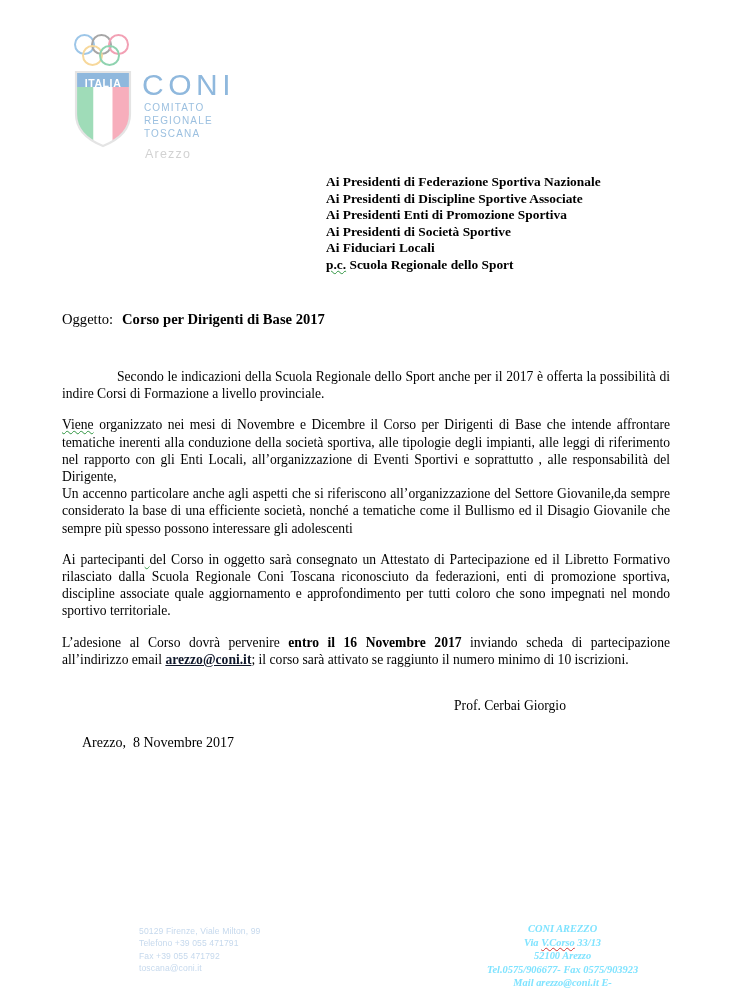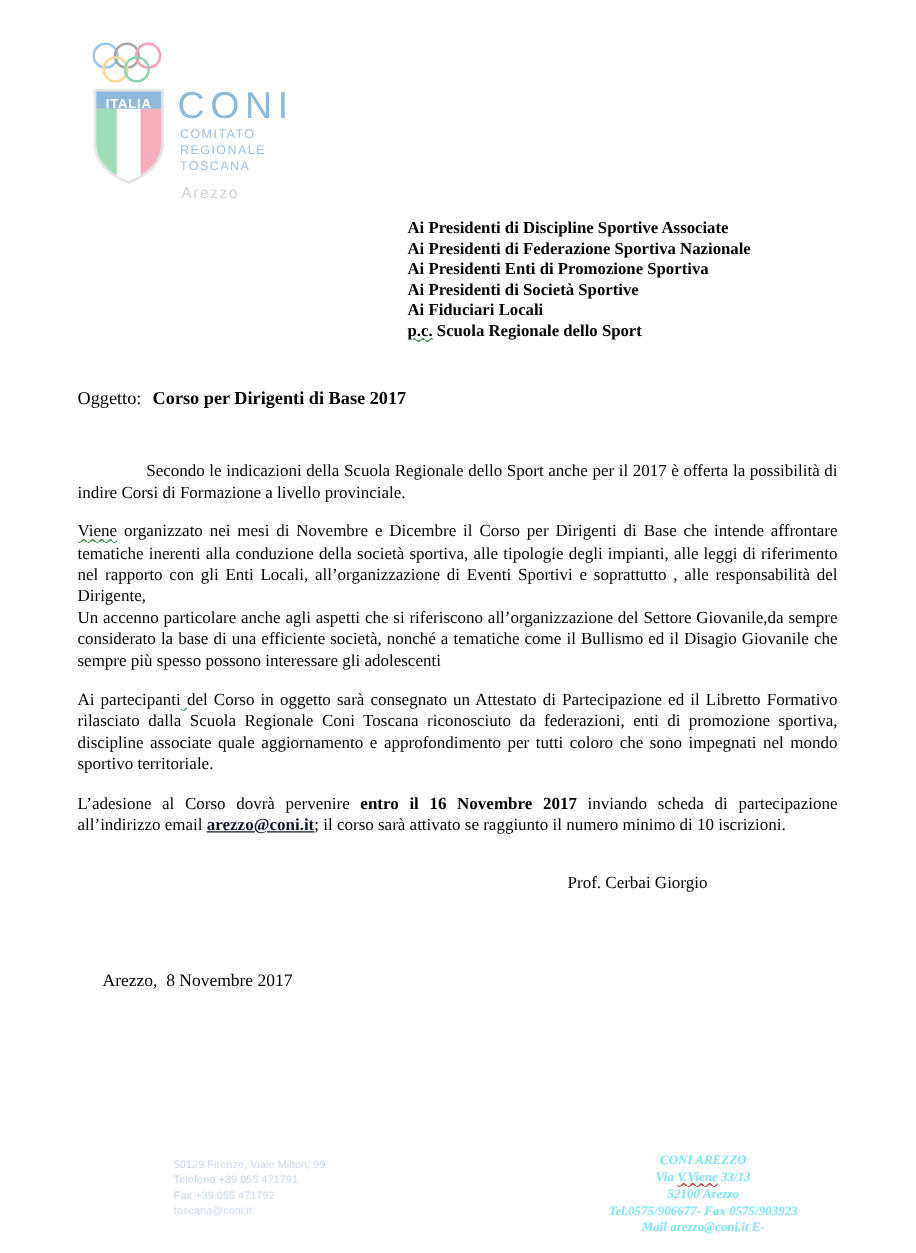--- a/index.html
+++ b/index.html
@@ -181,21 +181,20 @@
     text-align: center;
     font-size: 13.6px;
     line-height: 18px;
   }
   .date-line {
     position: absolute;
     left: 82px;
     top: 735px;
     font-size: 14px;
     white-space: nowrap;
-    margin-top: 43px;
   }
   .date-line .gap2 {
     display: inline-block;
     width: 7px;
     text-decoration: underline;
     text-decoration-color: #2e9440;
     text-decoration-style: wavy;
     text-decoration-thickness: 1px;
   }
 
@@ -260,22 +259,22 @@
   <div class="coni-sub">
     <div>COMITATO</div>
     <div>REGIONALE</div>
     <div>TOSCANA</div>
   </div>
 
   <div class="coni-city">Arezzo</div>
 </div>
 
 <div class="addressees">
+  <div>Ai Presidenti di Federazione Sportiva Nazionale</div>
   <div>Ai Presidenti di Discipline Sportive Associate</div>
-  <div>Ai Presidenti di Federazione Sportiva Nazionale</div>
   <div>Ai Presidenti Enti di Promozione Sportiva</div>
   <div>Ai Presidenti di Società Sportive</div>
   <div>Ai Fiduciari Locali</div>
   <div><span class="sq-green">p.c.</span> <span>Scuola Regionale dello Sport</span></div>
 </div>
 
 <div class="subject">
   <span class="lbl">Oggetto:</span><span class="gap"> </span><span class="val">Corso per Dirigenti di Base 2017</span>
 </div>
 
@@ -309,17 +308,17 @@
 
 <div class="footer-left">
   <div>50129 Firenze, Viale Milton, 99</div>
   <div>Telefono +39 055 471791</div>
   <div>Fax +39 055 471792</div>
   <div>toscana@coni.it</div>
 </div>
 
 <div class="footer-right">
   <div>CONI  AREZZO</div>
-  <div><span>Via </span><span class="sq-red">V.Viene</span><span>  33/13</span></div>
+  <div><span>Via </span><span class="sq-red">V.Corso</span><span>  33/13</span></div>
   <div>52100 Arezzo</div>
   <div>Tel.0575/906677- Fax 0575/903923</div>
   <div>Mail arezzo@coni.it E-</div>
 </div>
 
 </body></html>

